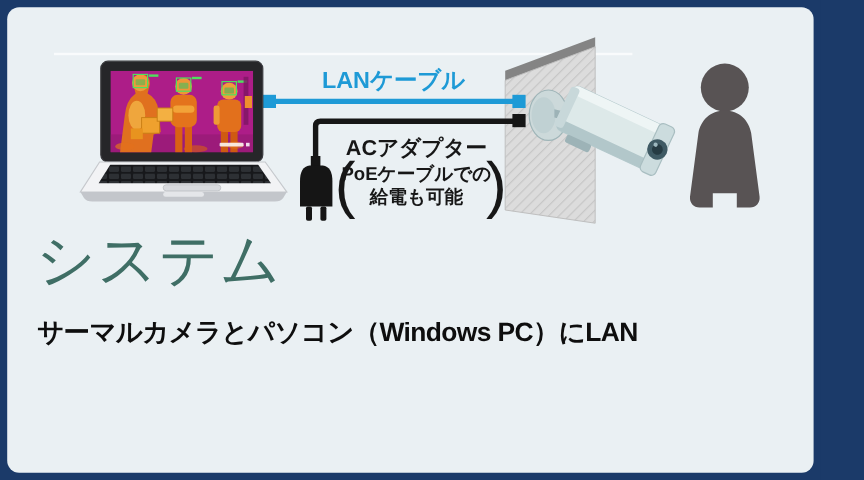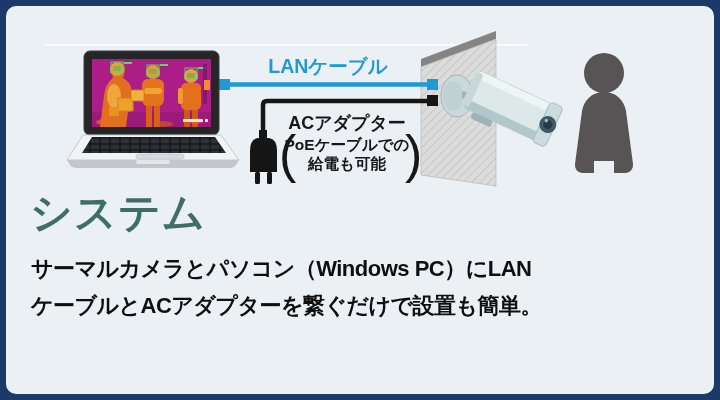--- a/index.html
+++ b/index.html
@@ -1,34 +1,34 @@
 <!DOCTYPE html>
 <html><head>
 <meta charset="utf-8">
 <style>
   html,body{margin:0;padding:0;}
   body{
     width:720px;height:400px;
     font-family:"Liberation Sans", sans-serif;
     background:#1b3a69;
   }
-  .stage{position:relative;width:684px;height:400px;background:#1b3a69;overflow:hidden;padding-left:36px;}
+  .stage{position:relative;width:684px;height:400px;background:#1b3a69;overflow:hidden;}
   .card{
     position:absolute;inset:6px;
     background:#eaf0f3;
     border-radius:10px;
     overflow:hidden;
   }
   .diagram{position:absolute;left:-6px;top:-6px;width:720px;height:196px;}
   .diagram svg{display:block;}
   .content{position:absolute;left:24px;top:183px;right:10px;}
   .title{
     margin:0;
-    font-size:42px;
-    font-weight:700;
+    font-size:49px;
+    font-weight:400;
     letter-spacing:1px;
     color:#3f6e65;
     line-height:1.15;
   }
   .body-text{
     margin:13px 0 0 1px;
     font-size:22px;
     font-weight:600;
     color:#0e0e0e;
     line-height:37px;
@@ -182,17 +182,17 @@
 
         <g fill="#585354">
           <circle cx="604" cy="73" r="20"></circle>
           <path d="M604 92 C 592 92 584 100 582 111 L 575 164 C 574.5 169 578 173 583 173 H 594 V 161 H 614 V 173 H 625 C 630 173 633.5 169 633 164 L 626 111 C 624 100 616 92 604 92 Z"></path>
         </g>
       </svg>
     </div>
 
     <div class="content">
       <h2 class="title">システム</h2>
-      <p class="body-text"><span>サーマルカメラとパソコン（Windows PC）にLAN</span><br><span>ケーブルとACアダプターを繋ぐだけで設置も簡単。</span><br></p>
+      <p class="body-text"><span>サーマルカメラとパソコン（Windows PC）にLAN</span><br><br></p>
     </div>
 
   </div>
 </div>
 
 </body></html>

